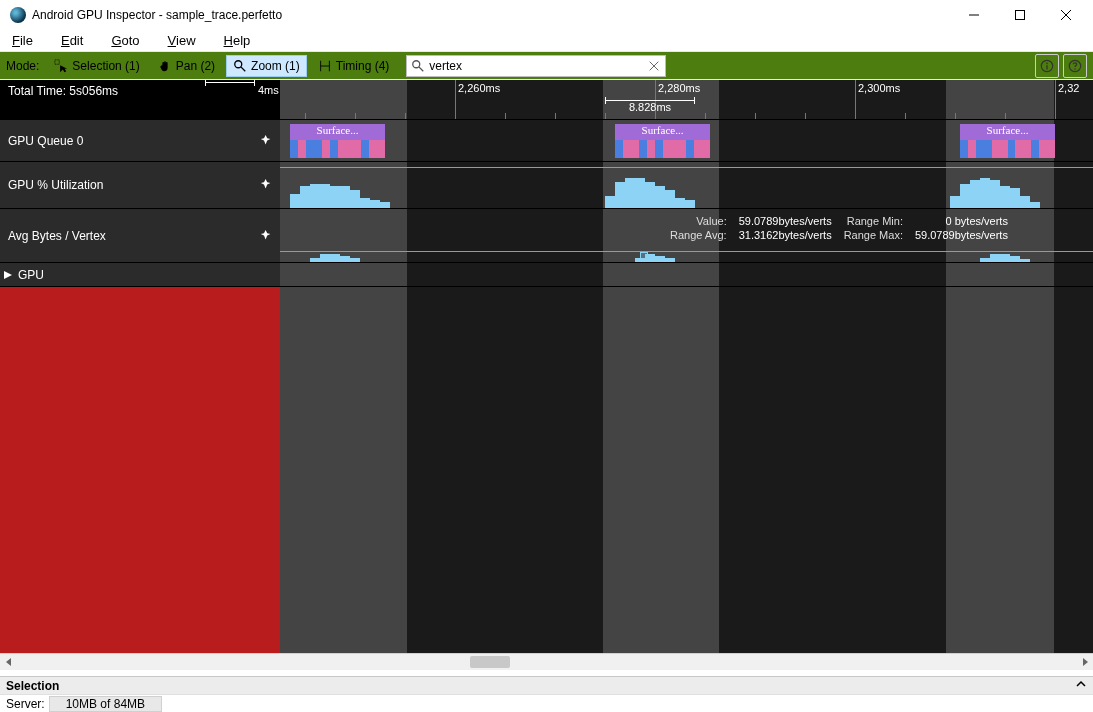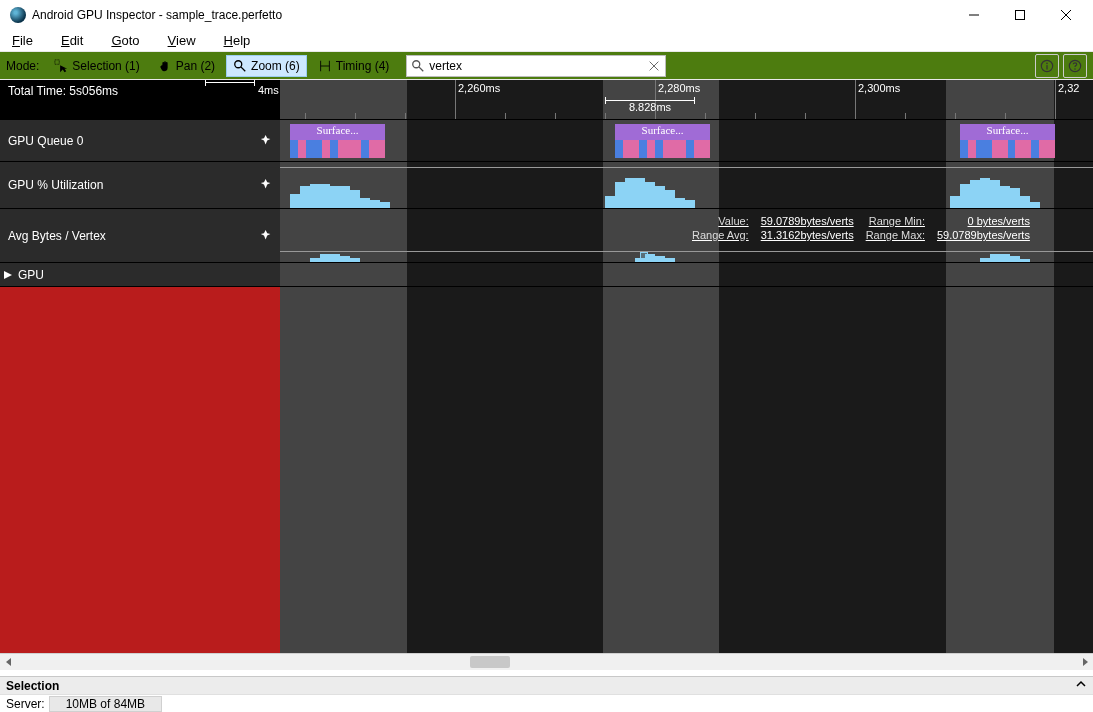--- a/index.html
+++ b/index.html
@@ -138,21 +138,21 @@
     <svg viewBox="0 0 16 16">
         <path d="M4 8 C4 6 5 6 5 8 L5 5 C5 3 7 3 7 5 L7 4 C7 2 9 2 9 4 L9 5 C9 3 11 3 11 5 L11 10 C11 13 9 14 7 14 C5 14 4 12 3 10 C2 8 4 7 4 8 Z" fill="#000"></path>
       </svg>
     <span>Pan (2)</span>
   </div>
   <div class="mode-btn selected">
     <svg viewBox="0 0 16 16">
         <circle cx="6" cy="6" r="4" fill="none" stroke="#000" stroke-width="1.5"></circle>
         <line x1="9" y1="9" x2="14" y2="14" stroke="#000" stroke-width="1.5"></line>
       </svg>
-    <span>Zoom (6)</span>
+    <span>Zoom (1)</span>
   </div>
   <div class="mode-btn">
     <svg viewBox="0 0 16 16">
         <line x1="3" y1="2" x2="3" y2="14" stroke="#000"></line>
         <line x1="13" y1="2" x2="13" y2="14" stroke="#000"></line>
         <line x1="3" y1="8" x2="13" y2="8" stroke="#000"></line>
       </svg>
     <span>Timing (4)</span>
   </div>
   <div class="search-wrap">
@@ -352,21 +352,21 @@
           <span style="height:4px"></span>
         </div>
       <div class="bytes-bars" style="left:700px;">
           <span style="height:4px"></span>
           <span style="height:8px"></span>
           <span style="height:8px"></span>
           <span style="height:6px"></span>
           <span style="height:3px"></span>
         </div>
       <div class="marker"></div>
-      <div class="tooltip" style="left:412px;text-decoration:underline;">
+      <div class="tooltip" style="left:390px;">
         <span class="k">Value:</span>
           <span class="v">59.0789bytes/verts</span>
         <span class="k">Range Min:</span>
           <span class="v">0 bytes/verts</span>
         <span class="k">Range Avg:</span>
           <span class="v">31.3162bytes/verts</span>
         <span class="k">Range Max:</span>
           <span class="v">59.0789bytes/verts</span>
       </div>
     </div>

